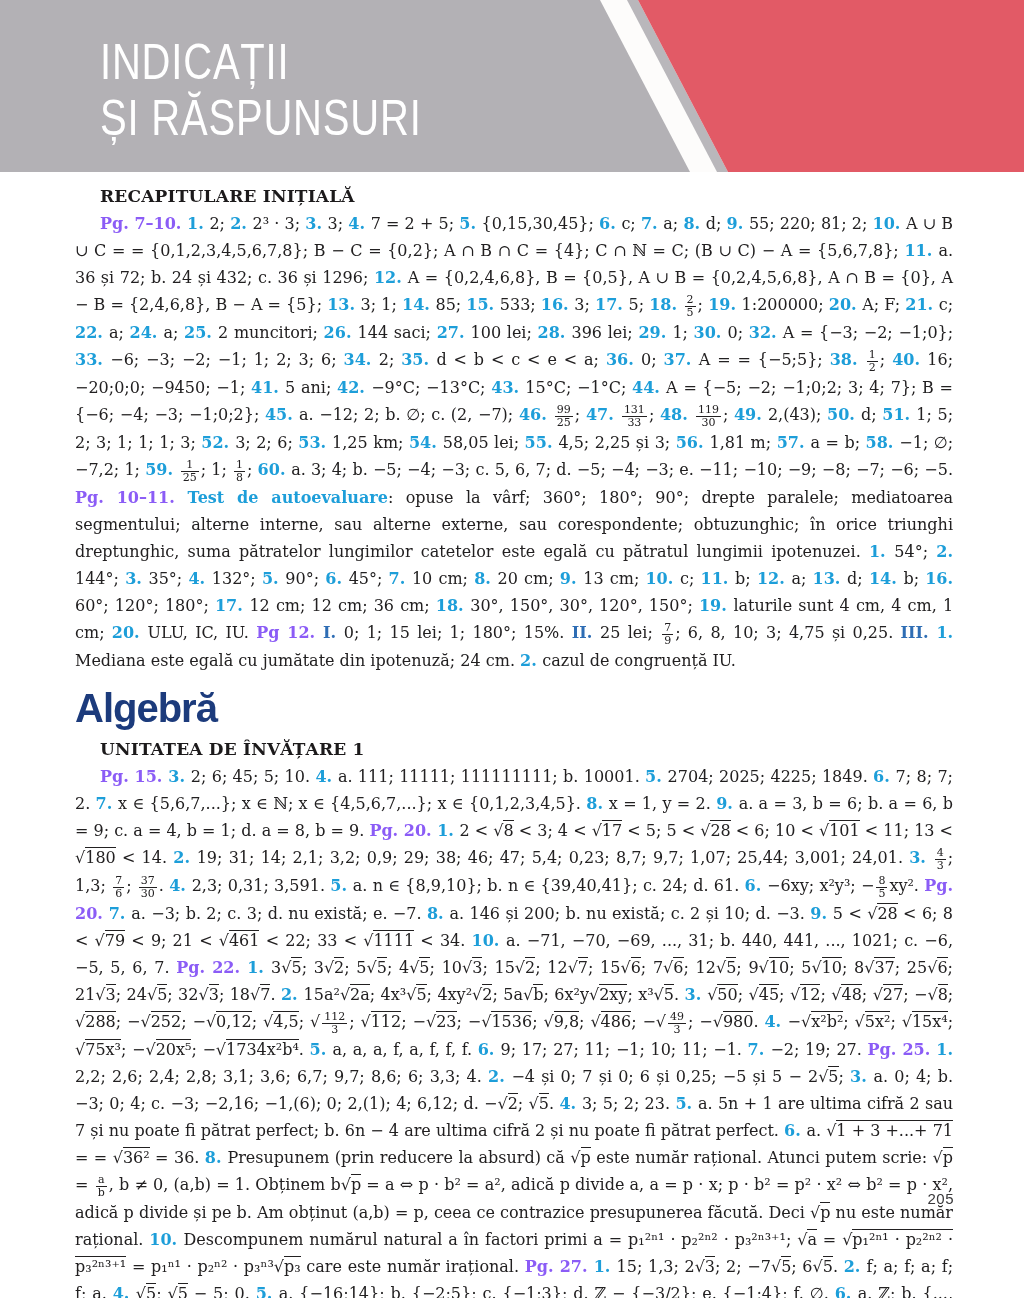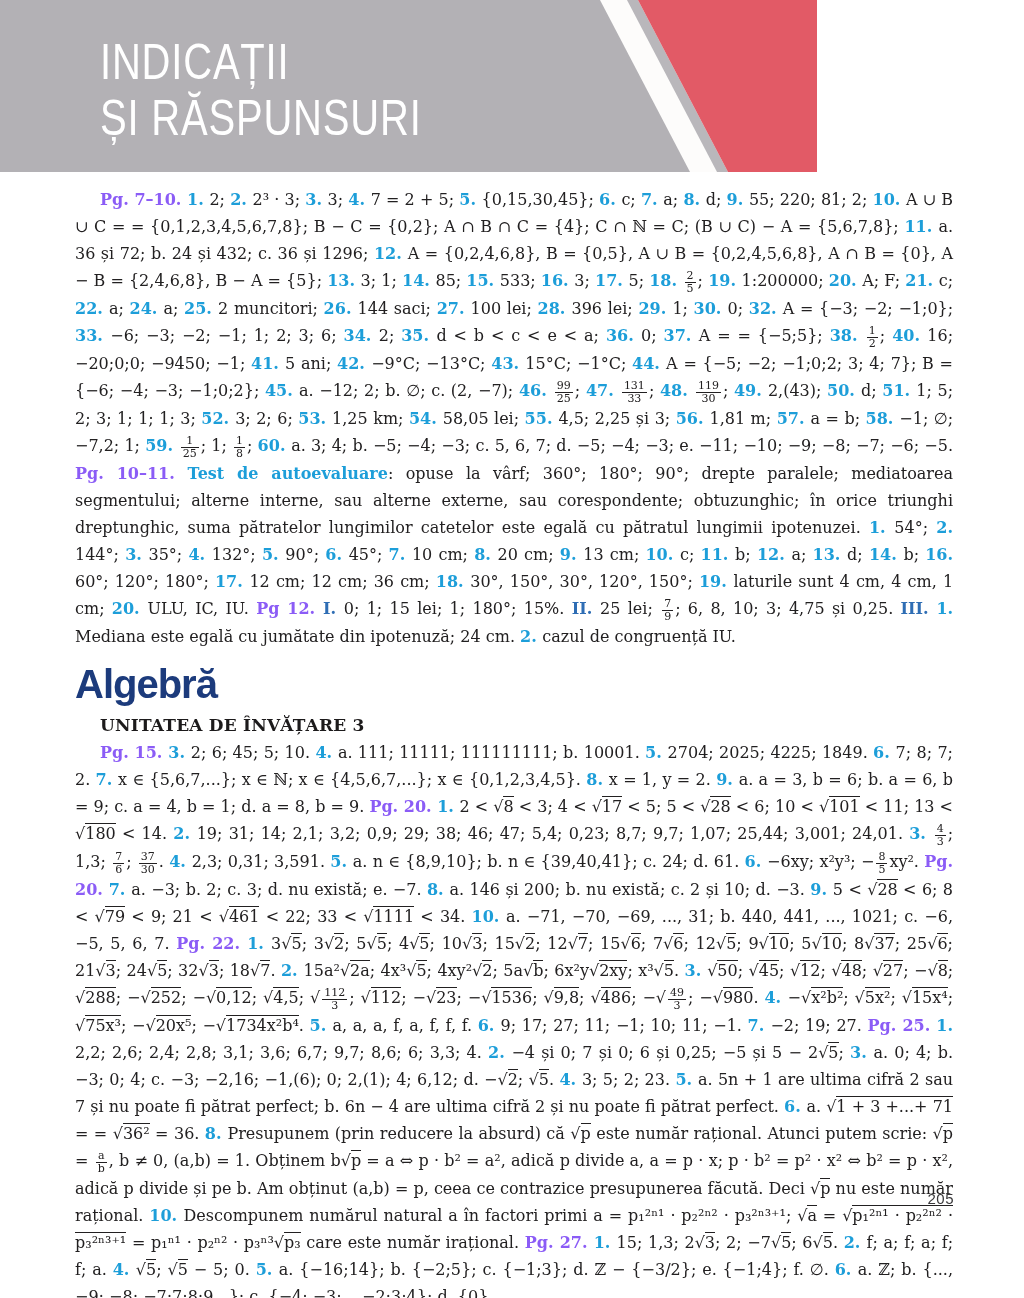--- a/index.html
+++ b/index.html
@@ -1,21 +1,21 @@
 <!DOCTYPE html>
 <html><head>
 <meta charset="utf-8">
 <style>
   html,body{margin:0;padding:0;}
   body{
     width:1024px;height:1298px;position:relative;overflow:hidden;background:#ffffff;
     font-family:"DejaVu Serif","Liberation Serif",serif;color:#222021;
   }
   
-  .banner{position:absolute;left:0;top:0;width:817px;height:172px;background:#fdfcfb;}
+  .banner{position:absolute;left:0;top:0;width:1024px;height:172px;background:#fdfcfb;}
   .banner .gray{position:absolute;inset:0;background:#b3b1b5;
     clip-path:polygon(0 0,600px 0,690px 172px,0 172px);}
   .banner .strip{position:absolute;inset:0;background:#b9b7bb;
     clip-path:polygon(627px 0,638px 0,728px 172px,717px 172px);}
   .banner .red{position:absolute;inset:0;background:#e25a66;
     clip-path:polygon(638px 0,1024px 0,1024px 172px,728px 172px);}
   .banner-title{
     position:absolute;left:100px;top:34px;color:#ffffff;
     font-family:"Liberation Sans","DejaVu Sans",sans-serif;
     font-size:50px;line-height:56px;font-weight:400;letter-spacing:1px;
@@ -55,24 +55,25 @@
   <div class="strip"></div>
   <div class="red"></div>
   <div class="banner-title">
     <div>INDICAȚII</div>
     <div>ȘI RĂSPUNSURI</div>
   </div>
 </div>
 
 <div class="content">
 
+  <div class="sec-heading">RECAPITULARE INIȚIALĂ</div>
 
   <p class="answers"><span class="mk-pg">Pg. 7–10. </span><span class="mk-n">1. </span><span>2; </span><span class="mk-n">2. </span><span>2³ · 3; </span><span class="mk-n">3. </span><span>3; </span><span class="mk-n">4. </span><span>7 = 2 + 5; </span><span class="mk-n">5. </span><span>{0,15,30,45}; </span><span class="mk-n">6. </span><span>c; </span><span class="mk-n">7. </span><span>a; </span><span class="mk-n">8. </span><span>d; </span><span class="mk-n">9. </span><span>55; 220; 81; 2; </span><span class="mk-n">10. </span><span>A ∪ B ∪ C = = {0,1,2,3,4,5,6,7,8};  B − C = {0,2}; A ∩ B ∩ C = {4}; C ∩ ℕ = C; (B ∪ C) − A = {5,6,7,8}; </span><span class="mk-n">11. </span><span>a. 36 și 72; b. 24 și 432; c. 36 și 1296; </span><span class="mk-n">12. </span><span>A = {0,2,4,6,8},  B = {0,5}, A ∪ B = {0,2,4,5,6,8}, A ∩ B = {0}, A − B = {2,4,6,8}, B − A = {5}; </span><span class="mk-n">13. </span><span>3; 1; </span><span class="mk-n">14. </span><span>85; </span><span class="mk-n">15. </span><span>533; </span><span class="mk-n">16. </span><span>3; </span><span class="mk-n">17. </span><span>5; </span><span class="mk-n">18. </span><span class="fr"><span class="nu">2</span><span class="de">5</span></span><span>; </span><span class="mk-n">19. </span><span>1:200000; </span><span class="mk-n">20. </span><span>A; F; </span><span class="mk-n">21. </span><span>c; </span><span class="mk-n">22. </span><span>a; </span><span class="mk-n">24. </span><span>a; </span><span class="mk-n">25. </span><span>2 muncitori; </span><span class="mk-n">26. </span><span>144 saci; </span><span class="mk-n">27. </span><span>100 lei; </span><span class="mk-n">28. </span><span>396 lei; </span><span class="mk-n">29. </span><span>1; </span><span class="mk-n">30. </span><span>0;  </span><span class="mk-n">32. </span><span>A = {−3; −2; −1;0}; </span><span class="mk-n">33. </span><span>−6; −3; −2; −1; 1; 2; 3; 6; </span><span class="mk-n">34. </span><span>2; </span><span class="mk-n">35. </span><span>d &lt; b &lt; c &lt; e &lt; a; </span><span class="mk-n">36. </span><span>0; </span><span class="mk-n">37. </span><span>A = = {−5;5}; </span><span class="mk-n">38. </span><span class="fr"><span class="nu">1</span><span class="de">2</span></span><span>; </span><span class="mk-n">40. </span><span>16; −20;0;0; −9450; −1; </span><span class="mk-n">41. </span><span>5 ani; </span><span class="mk-n">42. </span><span>−9°C; −13°C; </span><span class="mk-n">43. </span><span>15°C; −1°C; </span><span class="mk-n">44. </span><span>A = {−5; −2; −1;0;2; 3; 4; 7}; B = {−6; −4; −3; −1;0;2};  </span><span class="mk-n">45. </span><span>a. −12; 2; b. ∅; c. (2, −7); </span><span class="mk-n">46. </span><span class="fr"><span class="nu">99</span><span class="de">25</span></span><span>; </span><span class="mk-n">47. </span><span class="fr"><span class="nu">131</span><span class="de">33</span></span><span>; </span><span class="mk-n">48. </span><span class="fr"><span class="nu">119</span><span class="de">30</span></span><span>; </span><span class="mk-n">49. </span><span>2,(43); </span><span class="mk-n">50. </span><span>d; </span><span class="mk-n">51. </span><span>1; 5; 2; 3; 1; 1; 1; 3; </span><span class="mk-n">52. </span><span>3; 2; 6; </span><span class="mk-n">53. </span><span>1,25 km;  </span><span class="mk-n">54. </span><span>58,05 lei; </span><span class="mk-n">55. </span><span>4,5; 2,25 și 3; </span><span class="mk-n">56. </span><span>1,81 m; </span><span class="mk-n">57. </span><span>a = b; </span><span class="mk-n">58. </span><span>−1; ∅; −7,2; 1; </span><span class="mk-n">59. </span><span class="fr"><span class="nu">1</span><span class="de">25</span></span><span>; 1; </span><span class="fr"><span class="nu">1</span><span class="de">8</span></span><span>; </span><span class="mk-n">60. </span><span>a. 3; 4; b. −5; −4; −3; c. 5, 6, 7; d. −5;  −4; −3; e. −11; −10; −9; −8; −7; −6; −5. </span><span class="mk-pg">Pg. 10–11. </span><span class="mk-n">Test de autoevaluare</span><span>: opuse la vârf; 360°; 180°; 90°; drepte paralele; mediatoarea segmentului; alterne interne, sau alterne externe, sau corespondente; obtuzunghic; în orice triunghi dreptunghic, suma pătratelor lungimilor catetelor este egală cu pătratul lungimii ipotenuzei. </span><span class="mk-n">1. </span><span>54°; </span><span class="mk-n">2. </span><span>144°; </span><span class="mk-n">3. </span><span>35°; </span><span class="mk-n">4. </span><span>132°; </span><span class="mk-n">5. </span><span>90°; </span><span class="mk-n">6. </span><span>45°; </span><span class="mk-n">7. </span><span>10 cm; </span><span class="mk-n">8. </span><span>20 cm;  </span><span class="mk-n">9. </span><span>13 cm; </span><span class="mk-n">10. </span><span>c; </span><span class="mk-n">11. </span><span>b; </span><span class="mk-n">12. </span><span>a; </span><span class="mk-n">13. </span><span>d; </span><span class="mk-n">14. </span><span>b; </span><span class="mk-n">16. </span><span>60°; 120°; 180°; </span><span class="mk-n">17. </span><span>12 cm; 12 cm; 36 cm; </span><span class="mk-n">18. </span><span>30°, 150°, 30°, 120°, 150°;  </span><span class="mk-n">19. </span><span>laturile sunt 4 cm, 4 cm, 1 cm; </span><span class="mk-n">20. </span><span>ULU, IC, IU. </span><span class="mk-pg">Pg 12. </span><span class="mk-r">I. </span><span>0; 1; 15 lei; 1; 180°; 15%. </span><span class="mk-r">II. </span><span>25 lei; </span><span class="fr"><span class="nu">7</span><span class="de">9</span></span><span>; 6, 8, 10; 3; 4,75 și 0,25. </span><span class="mk-r">III. </span><span class="mk-n">1. </span><span>Mediana este egală cu jumătate din ipotenuză; 24 cm. </span><span class="mk-n">2. </span><span>cazul de congruență IU.</span></p>
 
   <div class="chapter">Algebră</div>
 
-  <div class="sec-heading">UNITATEA DE ÎNVĂȚARE 3</div>
+  <div class="sec-heading">UNITATEA DE ÎNVĂȚARE 1</div>
 
   <p class="answers"><span class="mk-pg">Pg. 15. </span><span class="mk-n">3. </span><span>2; 6; 45; 5; 10. </span><span class="mk-n">4. </span><span>a. 111; 11111; 111111111; b. 10001. </span><span class="mk-n">5. </span><span>2704; 2025; 4225; 1849. </span><span class="mk-n">6. </span><span>7; 8; 7; 2. </span><span class="mk-n">7. </span><span>x ∈ {5,6,7,...};  x ∈ ℕ; x ∈ {4,5,6,7,...}; x ∈ {0,1,2,3,4,5}. </span><span class="mk-n">8. </span><span>x = 1, y = 2. </span><span class="mk-n">9. </span><span>a. a = 3, b = 6; b. a = 6, b = 9; c. a = 4, b = 1; d. a = 8, b = 9. </span><span class="mk-pg">Pg. 20. </span><span class="mk-n">1. </span><span>2 &lt; √<span class="rad">8</span> &lt; 3; 4 &lt; √<span class="rad">17</span> &lt; 5; 5 &lt; √<span class="rad">28</span> &lt; 6; 10 &lt; √<span class="rad">101</span> &lt; 11; 13 &lt; √<span class="rad">180</span> &lt; 14. </span><span class="mk-n">2. </span><span>19; 31; 14; 2,1; 3,2; 0,9; 29; 38; 46; 47; 5,4; 0,23; 8,7; 9,7; 1,07; 25,44; 3,001; 24,01. </span><span class="mk-n">3. </span><span class="fr"><span class="nu">4</span><span class="de">3</span></span><span>; 1,3; </span><span class="fr"><span class="nu">7</span><span class="de">6</span></span><span>; </span><span class="fr"><span class="nu">37</span><span class="de">30</span></span><span>. </span><span class="mk-n">4. </span><span>2,3; 0,31; 3,591. </span><span class="mk-n">5. </span><span>a. n ∈ {8,9,10}; b. n ∈ {39,40,41}; c. 24; d. 61. </span><span class="mk-n">6. </span><span>−6xy; x²y³; −</span><span class="fr"><span class="nu">8</span><span class="de">5</span></span><span>xy². </span><span class="mk-pg">Pg. 20. </span><span class="mk-n">7. </span><span>a. −3; b. 2; c. 3; d. nu există; e. −7. </span><span class="mk-n">8. </span><span>a. 146 și 200; b. nu există; c. 2 și 10; d. −3. </span><span class="mk-n">9. </span><span>5 &lt; √<span class="rad">28</span> &lt; 6; 8 &lt; √<span class="rad">79</span> &lt; 9; 21 &lt; √<span class="rad">461</span> &lt; 22; 33 &lt; √<span class="rad">1111</span> &lt; 34. </span><span class="mk-n">10. </span><span>a. −71, −70, −69, ..., 31; b. 440, 441, ..., 1021; c. −6, −5, 5, 6, 7. </span><span class="mk-pg">Pg. 22. </span><span class="mk-n">1. </span><span>3√<span class="rad">5</span>; 3√<span class="rad">2</span>; 5√<span class="rad">5</span>; 4√<span class="rad">5</span>; 10√<span class="rad">3</span>; 15√<span class="rad">2</span>; 12√<span class="rad">7</span>; 15√<span class="rad">6</span>; 7√<span class="rad">6</span>; 12√<span class="rad">5</span>; 9√<span class="rad">10</span>; 5√<span class="rad">10</span>; 8√<span class="rad">37</span>; 25√<span class="rad">6</span>; 21√<span class="rad">3</span>; 24√<span class="rad">5</span>; 32√<span class="rad">3</span>; 18√<span class="rad">7</span>. </span><span class="mk-n">2. </span><span>15a²√<span class="rad">2a</span>; 4x³√<span class="rad">5</span>; 4xy²√<span class="rad">2</span>; 5a√<span class="rad">b</span>; 6x²y√<span class="rad">2xy</span>; x³√<span class="rad">5</span>. </span><span class="mk-n">3. </span><span>√<span class="rad">50</span>; √<span class="rad">45</span>; √<span class="rad">12</span>; √<span class="rad">48</span>; √<span class="rad">27</span>; −√<span class="rad">8</span>; √<span class="rad">288</span>; −√<span class="rad">252</span>; −√<span class="rad">0,12</span>; √<span class="rad">4,5</span>; √</span><span class="fr"><span class="nu">112</span><span class="de">3</span></span><span>; √<span class="rad">112</span>; −√<span class="rad">23</span>; −√<span class="rad">1536</span>; √<span class="rad">9,8</span>; √<span class="rad">486</span>; −√</span><span class="fr"><span class="nu">49</span><span class="de">3</span></span><span>; −√<span class="rad">980</span>. </span><span class="mk-n">4. </span><span>−√<span class="rad">x²b²</span>; √<span class="rad">5x²</span>; √<span class="rad">15x⁴</span>; √<span class="rad">75x³</span>; −√<span class="rad">20x⁵</span>; −√<span class="rad">1734x²b⁴</span>. </span><span class="mk-n">5. </span><span>a, a, a, f, a,  f,  f,  f. </span><span class="mk-n">6. </span><span>9; 17; 27; 11; −1; 10; 11; −1. </span><span class="mk-n">7. </span><span>−2; 19; 27. </span><span class="mk-pg">Pg. 25. </span><span class="mk-n">1. </span><span>2,2; 2,6; 2,4; 2,8; 3,1; 3,6; 6,7; 9,7; 8,6; 6; 3,3; 4. </span><span class="mk-n">2. </span><span>−4 și 0; 7 și 0; 6 și 0,25; −5 și 5 − 2√<span class="rad">5</span>; </span><span class="mk-n">3. </span><span>a. 0; 4; b. −3; 0; 4; c. −3; −2,16; −1,(6); 0; 2,(1); 4; 6,12; d. −√<span class="rad">2</span>; √<span class="rad">5</span>. </span><span class="mk-n">4. </span><span>3; 5; 2; 23. </span><span class="mk-n">5. </span><span>a. 5n + 1 are ultima cifră 2 sau 7 și nu poate fi pătrat perfect; b. 6n − 4 are ultima cifră 2 și nu poate fi pătrat perfect. </span><span class="mk-n">6. </span><span>a. </span>√<span class="rad">1 + 3 +...+ 71</span><span> = = √<span class="rad">36²</span> = 36. </span><span class="mk-n">8. </span><span>Presupunem (prin reducere la absurd) că √<span class="rad">p</span> este număr rațional. Atunci putem scrie: √<span class="rad">p</span> = </span><span class="fr"><span class="nu">a</span><span class="de">b</span></span><span>, b ≠ 0, (a,b) = 1. Obținem b√<span class="rad">p</span> = a ⇔ p · b² = a², adică p divide a, a = p · x; p · b² = p² · x² ⇔ b² = p · x², adică p divide și pe b. Am obținut (a,b) = p, ceea ce contrazice presupunerea făcută. Deci √<span class="rad">p</span> nu este număr rațional. </span><span class="mk-n">10. </span><span>Descompunem numărul natural a în factori primi a = p₁²ⁿ¹ · p₂²ⁿ² · p₃²ⁿ³⁺¹; √<span class="rad">a</span> = </span>√<span class="rad">p₁²ⁿ¹ · p₂²ⁿ² · p₃²ⁿ³⁺¹</span><span> = p₁ⁿ¹ · p₂ⁿ² · p₃ⁿ³√<span class="rad">p₃</span> care este număr irațional.  </span><span class="mk-pg">Pg. 27. </span><span class="mk-n">1. </span><span>15; 1,3; 2√<span class="rad">3</span>; 2; −7√<span class="rad">5</span>; 6√<span class="rad">5</span>. </span><span class="mk-n">2. </span><span>f; a; f; a; f; f; a. </span><span class="mk-n">4. </span><span>√<span class="rad">5</span>; √<span class="rad">5</span> − 5; 0. </span><span class="mk-n">5. </span><span>a. {−16;14}; b. {−2;5}; c. {−1;3}; d. ℤ − {−3/2}; e. {−1;4};  f. ∅. </span><span class="mk-n">6. </span><span>a. ℤ; b. {..., −9; −8; −7;7;8;9...}; c. {−4; −3;... −2;3;4}; d. {0}. </span></p>
 
 </div>
 
 <div class="page-number">205</div>
 
 </body></html>

